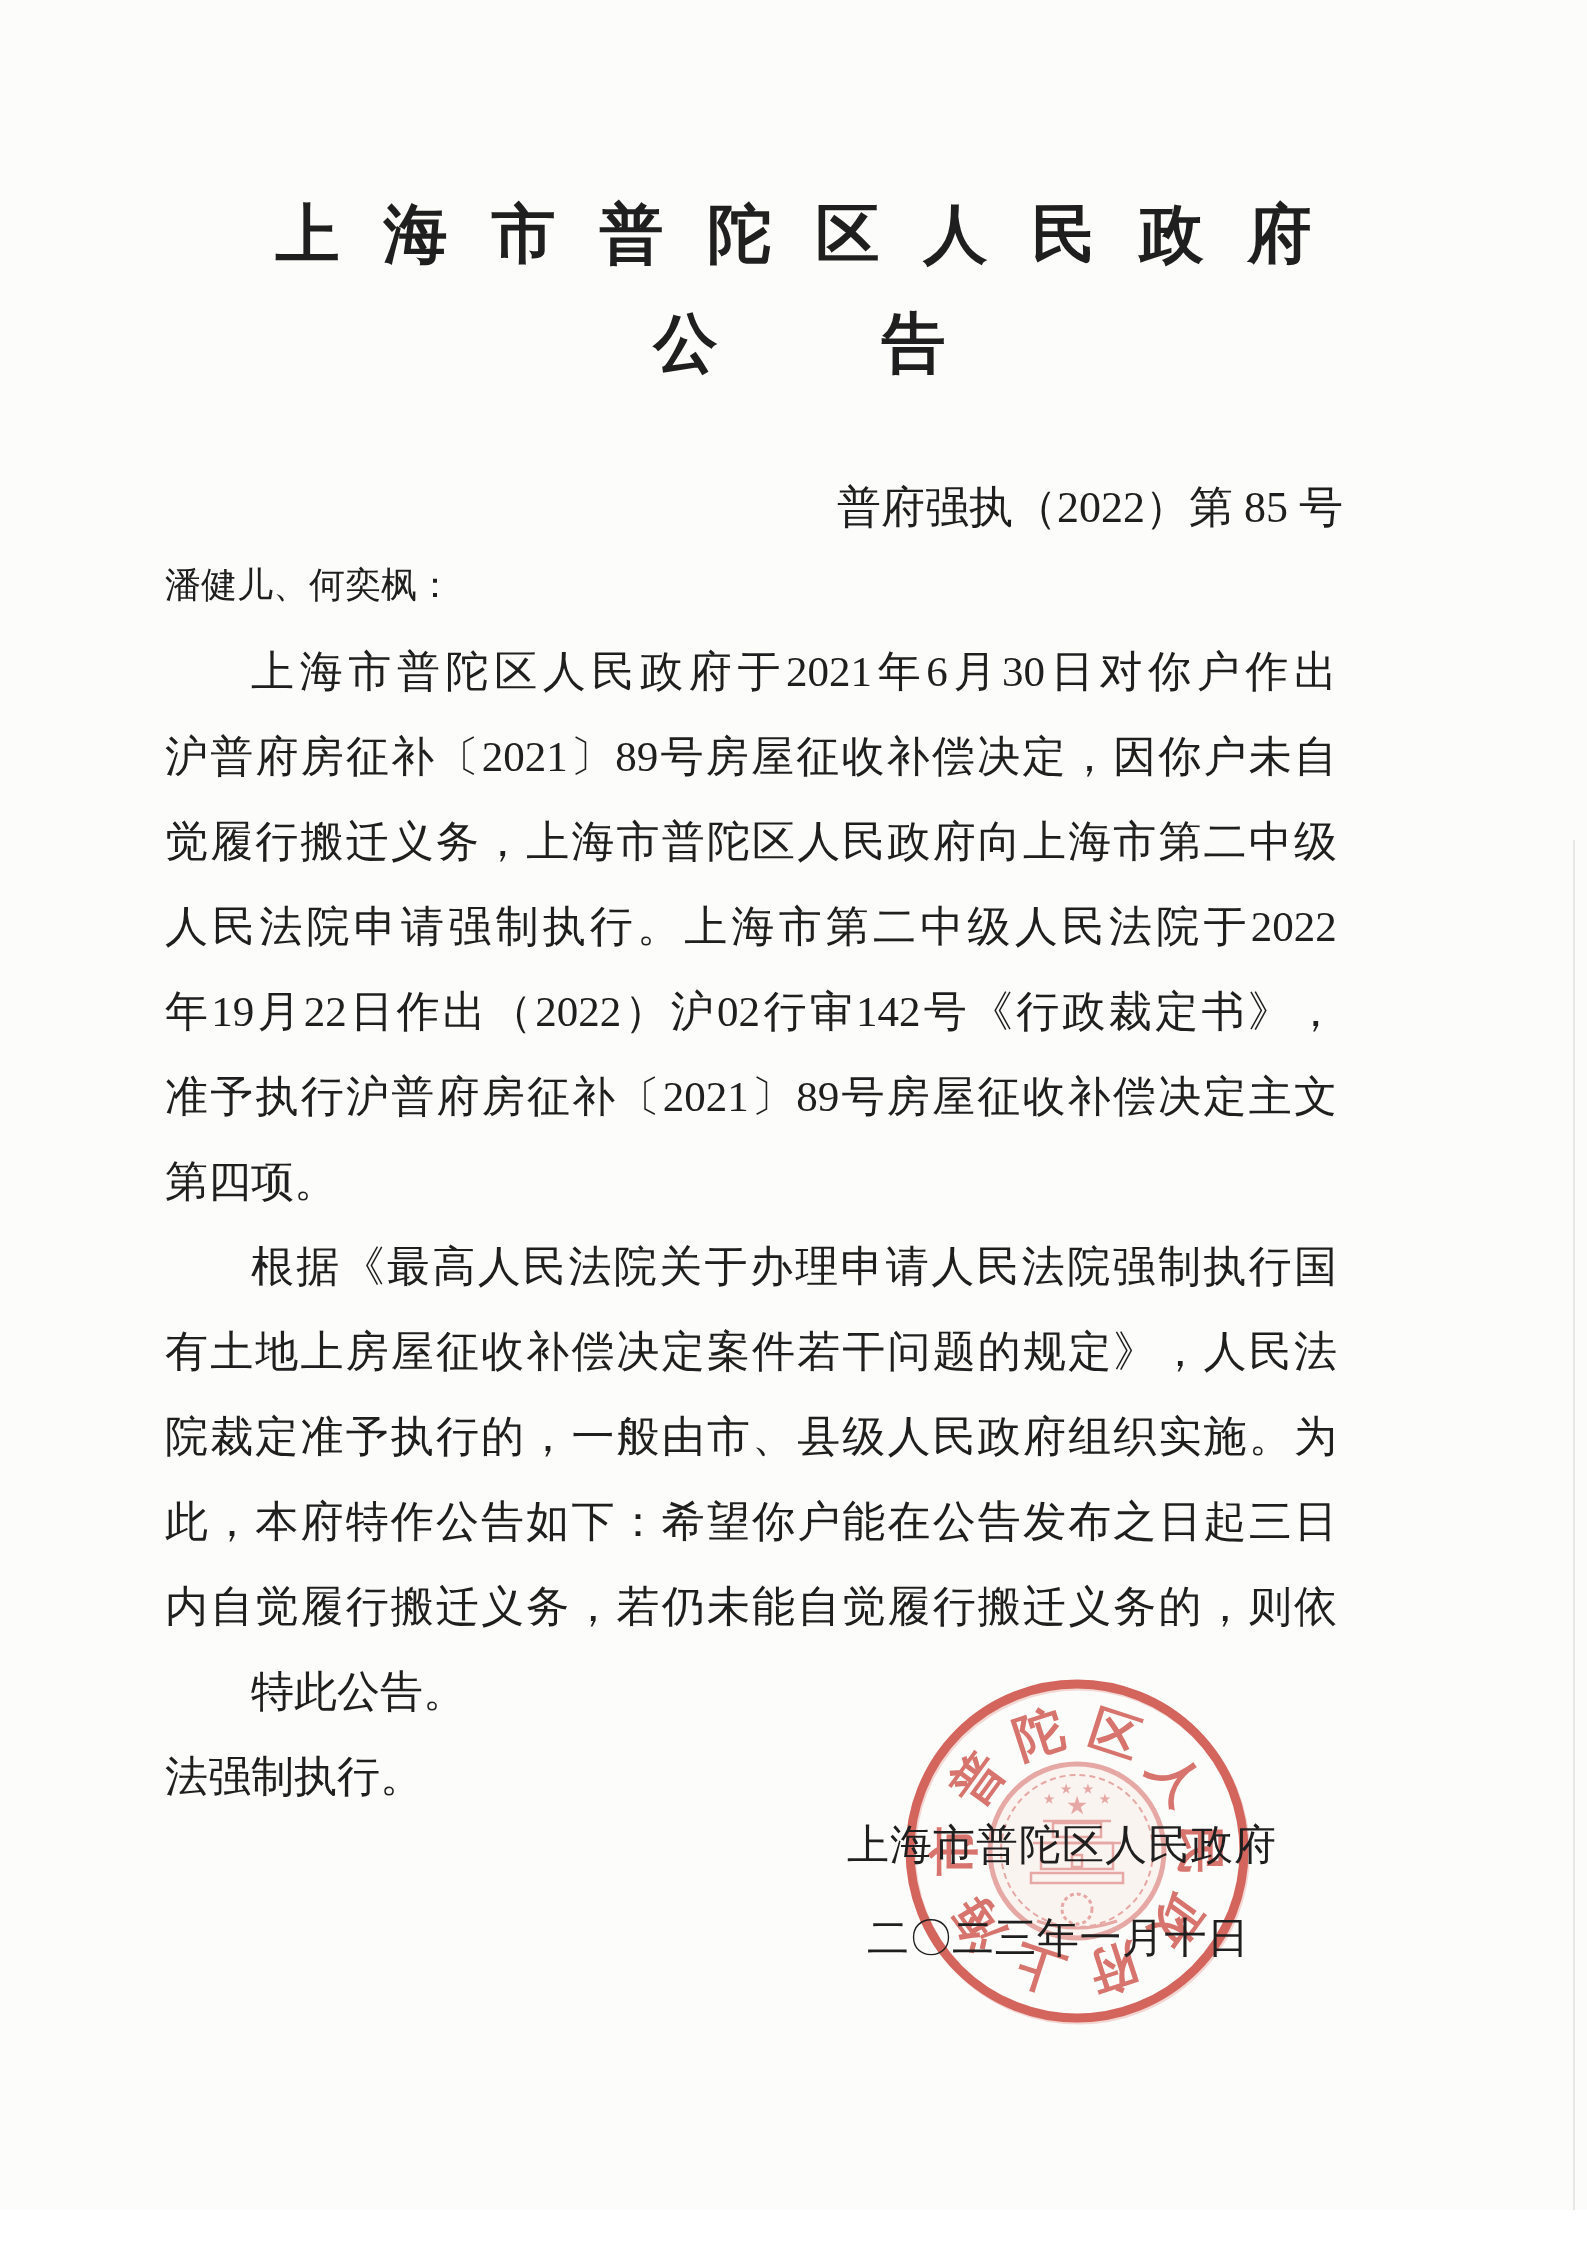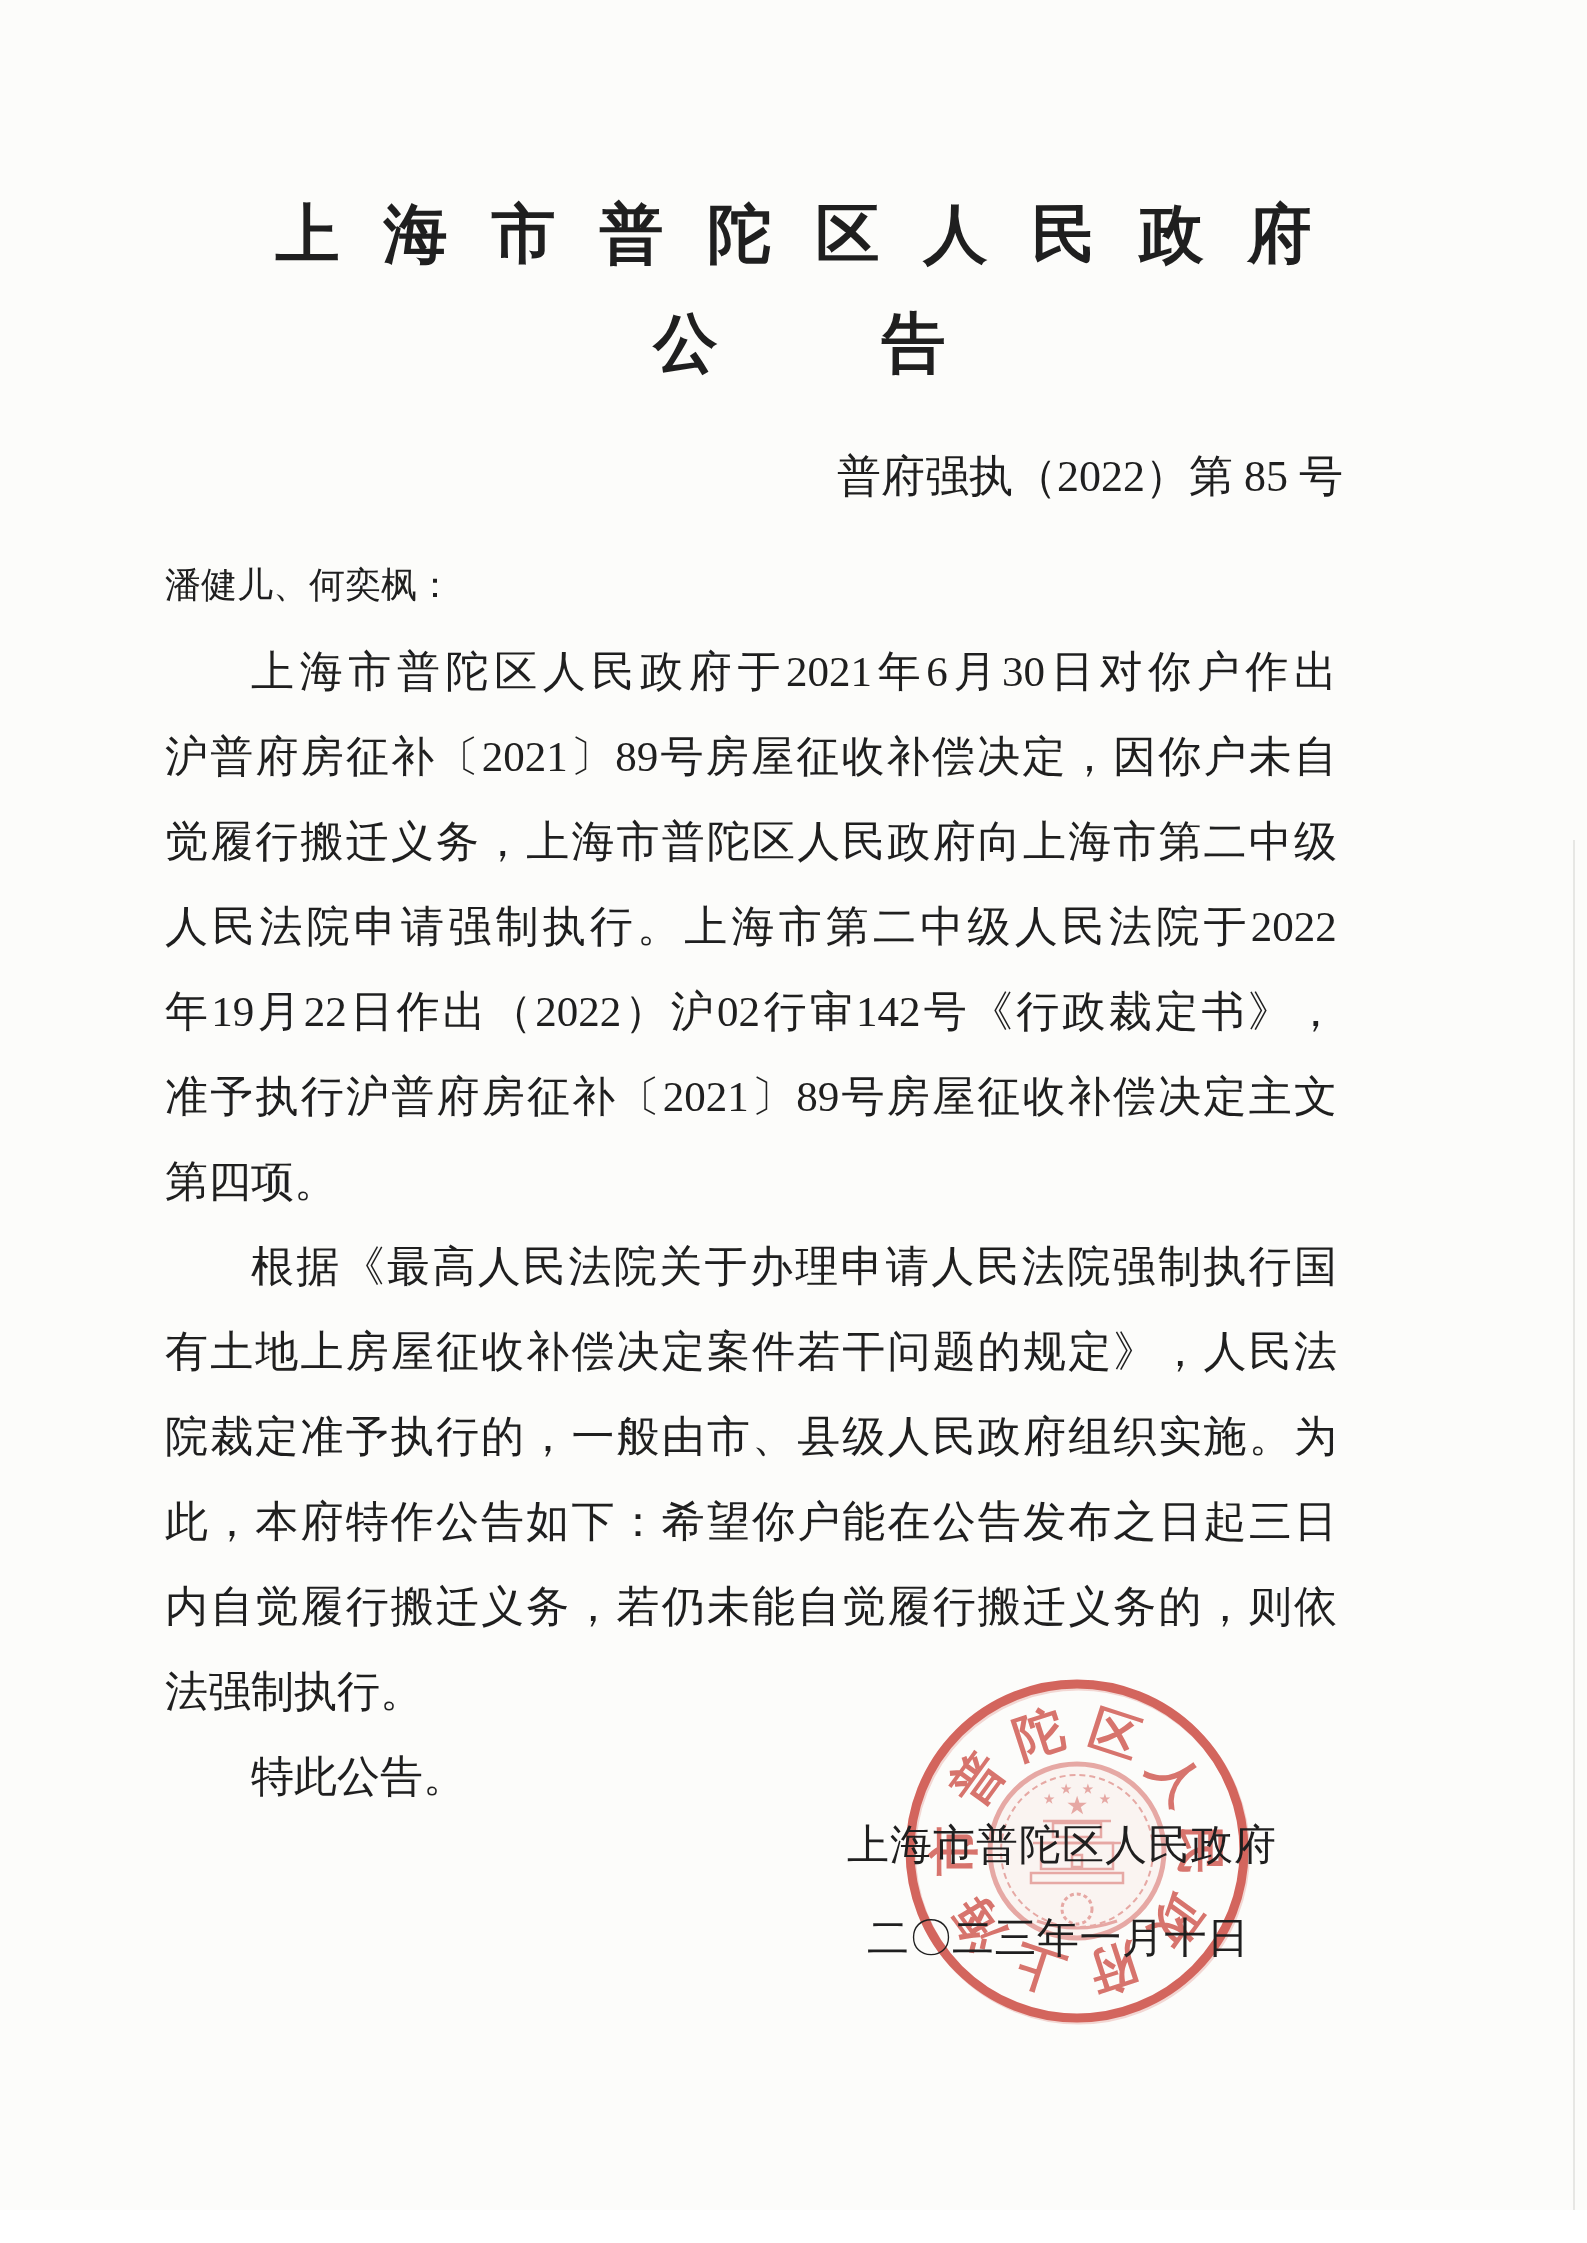--- a/index.html
+++ b/index.html
@@ -36,21 +36,21 @@
   .title-line2{
     font-size:64px;
     line-height:108px;
     letter-spacing:12px;
     padding-left:24px;
     white-space:pre;
   }
   
   .doc-number{
     position:absolute;
-    top:447px;
+    top:478px;
     right:244px;
     font-size:44px;
     line-height:60px;
     white-space:pre;
   }
   
   .addressee{
     position:absolute;
     left:165px;
     top:555px;
@@ -426,22 +426,22 @@
         <span>行</span>
         <span>搬</span>
         <span>迁</span>
         <span>义</span>
         <span>务</span>
         <span>的</span>
         <span>，</span>
         <span>则</span>
         <span>依</span>
       </div>
+      <div class="line l">　　特此公告。</div>
       <div class="line l">法强制执行。</div>
-      <div class="line l">　　特此公告。</div>
     </div>
 
   <svg class="seal" viewBox="-182 -182 364 364" xmlns="http://www.w3.org/2000/svg">
 
     <circle cx="0" cy="0" r="167" fill="none" stroke="var(--seal-red)" stroke-width="9"></circle>
     <circle cx="1.5" cy="2" r="167" fill="none" stroke="var(--seal-red)" stroke-width="9" opacity="0.25"></circle>
 
     <g stroke="var(--seal-red)" fill="none" stroke-width="2.5" opacity="0.55">
       <circle cx="0" cy="0" r="88" fill="#e8877e" stroke="none" opacity="0.16"></circle>
       <circle cx="0" cy="0" r="87" stroke-width="5"></circle>

